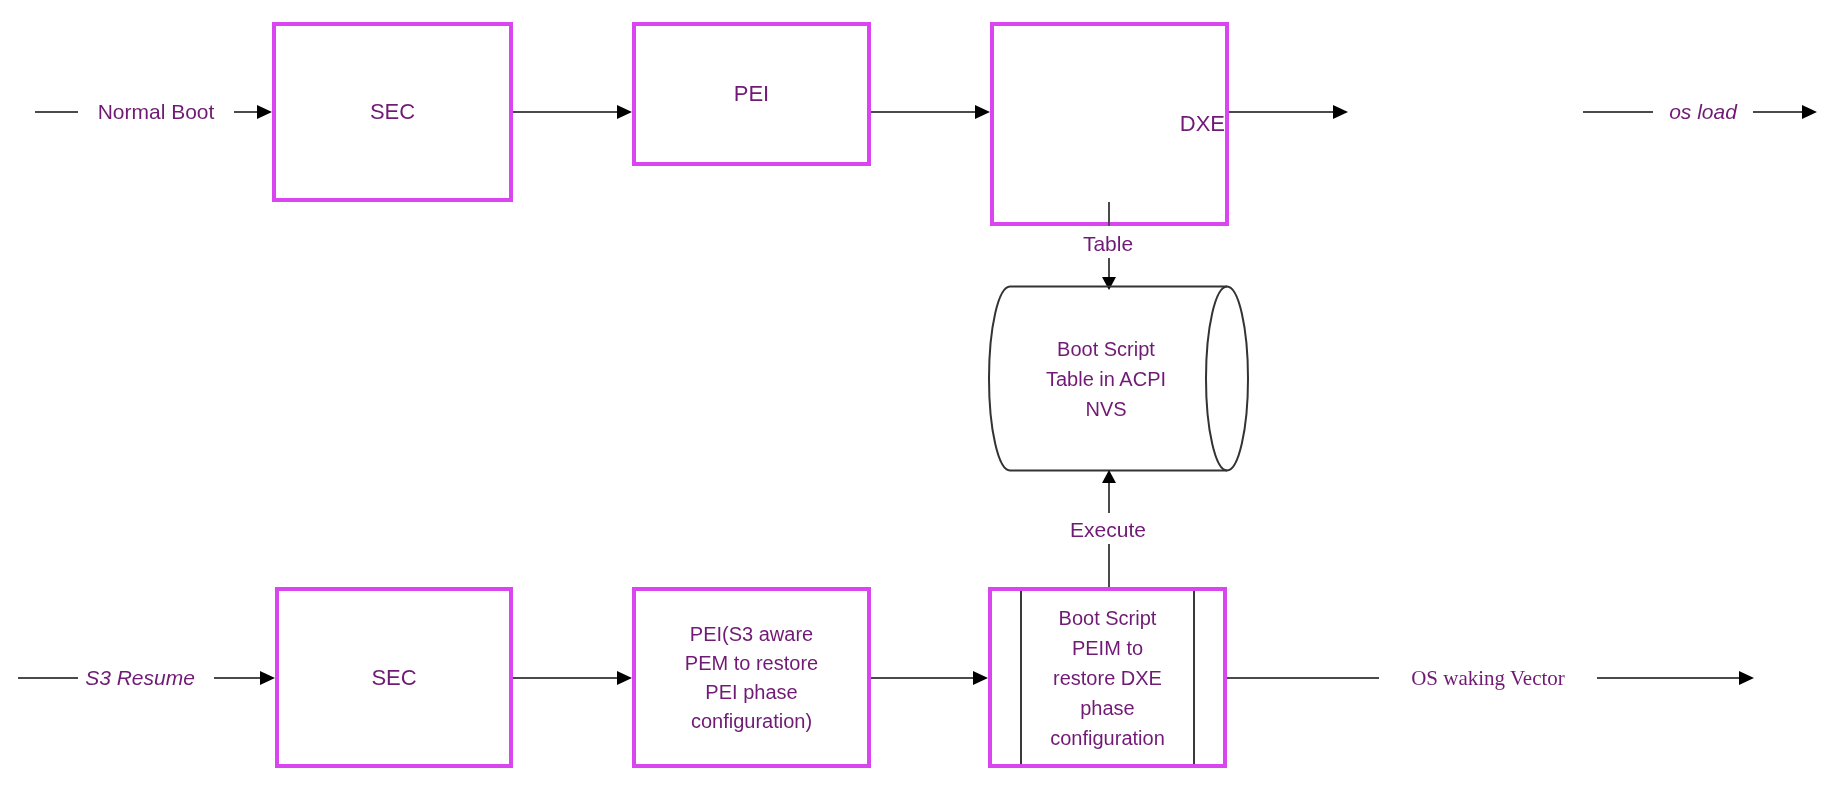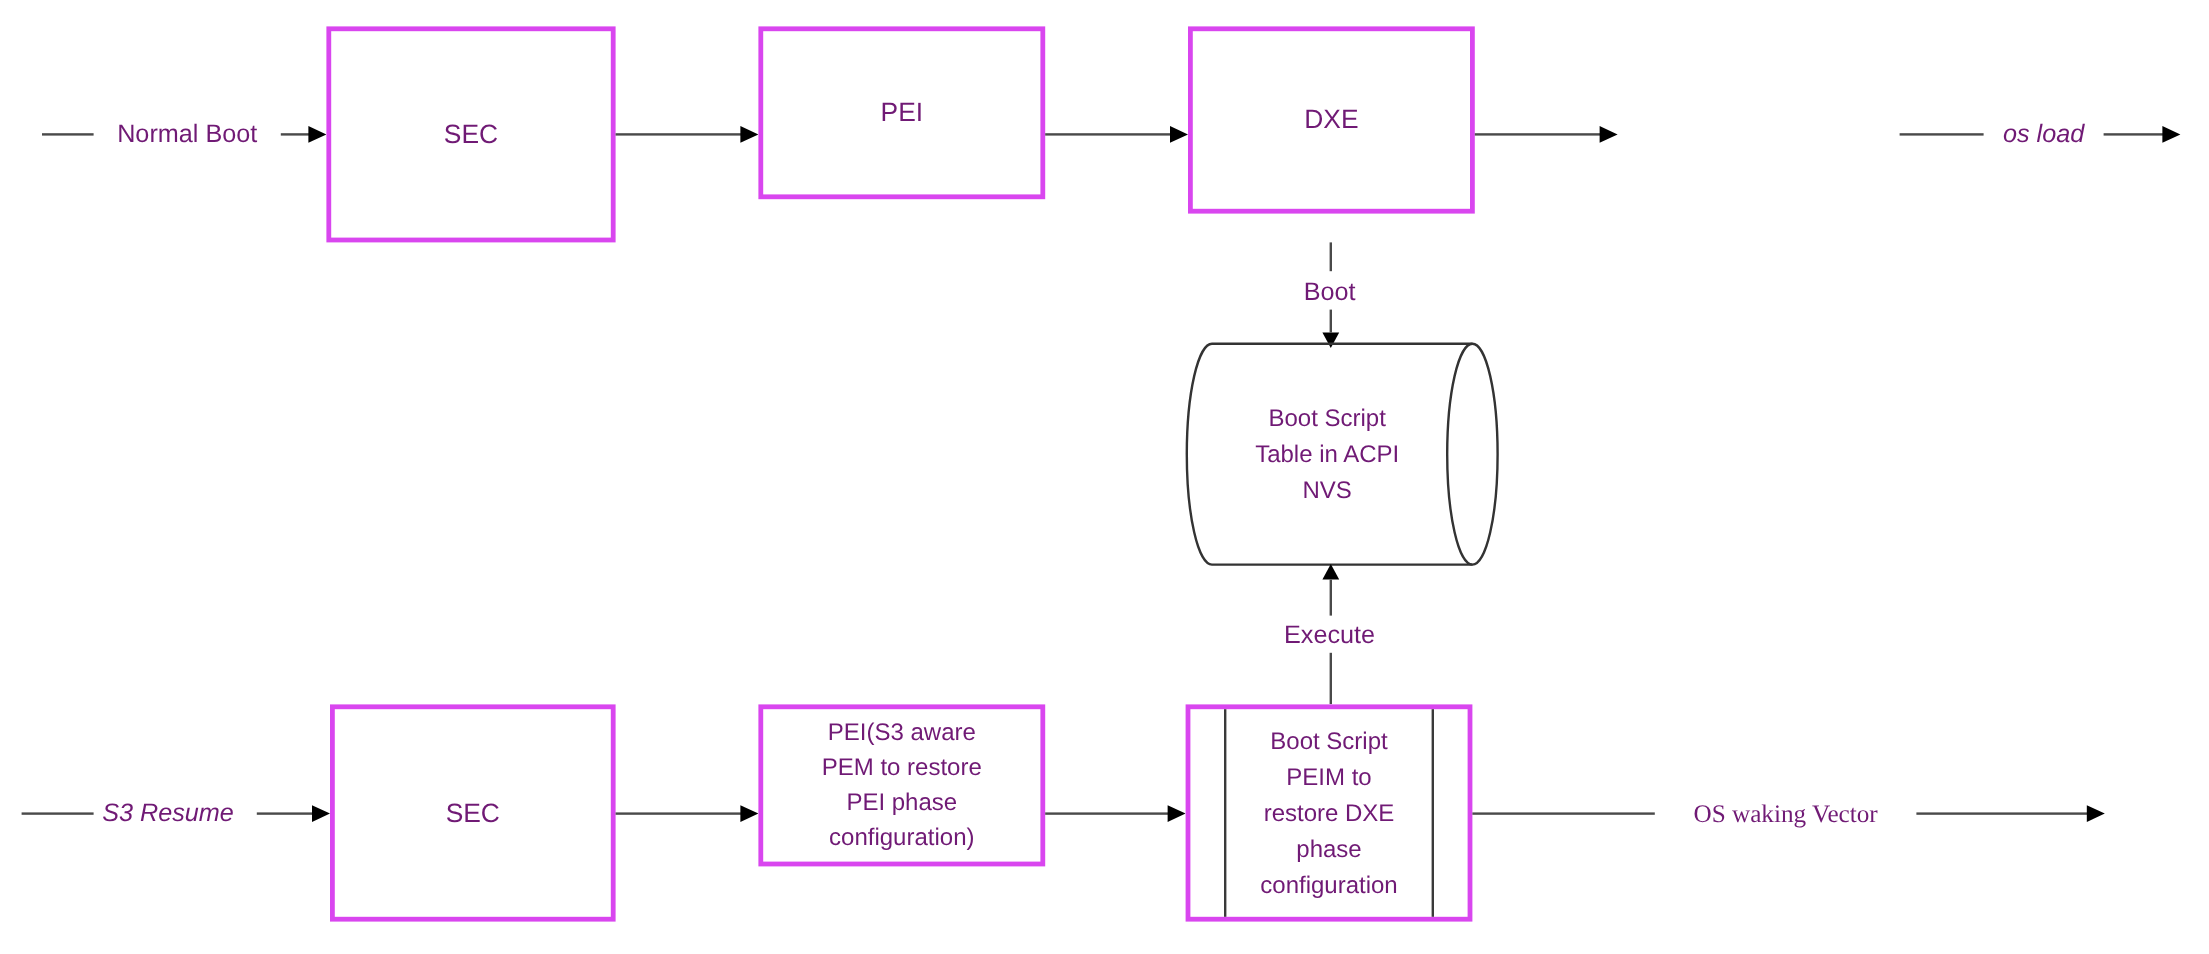--- a/index.html
+++ b/index.html
@@ -86,35 +86,35 @@
   <div class="hline" style="left:513px; top:111px; width:105px;"></div>
   <div class="arr arr-right" style="left:617px; top:105px;"></div>
 
   <div class="box" style="left:632px; top:22px; width:239px; height:144px;align-items:center;">
     <span>PEI</span>
   </div>
 
   <div class="hline" style="left:871px; top:111px; width:105px;"></div>
   <div class="arr arr-right" style="left:975px; top:105px;"></div>
 
-  <div class="box" style="left:990px; top:22px; width:239px; height:156px;">
+  <div class="box" style="left:990px; top:22px; width:239px; height:204px;justify-content:flex-end;">
     <span>DXE</span>
   </div>
 
   <div class="hline" style="left:1229px; top:111px; width:105px;"></div>
   <div class="arr arr-right" style="left:1333px; top:105px;"></div>
 
 
   <div class="hline" style="left:1583px; top:111px; width:70px;"></div>
   <div class="flow-label" style="left:1653px; top:98px; width:100px; height:28px;font-style:italic;">os load</div>
   <div class="hline" style="left:1753px; top:111px; width:50px;"></div>
   <div class="arr arr-right" style="left:1802px; top:105px;"></div>
 
   <div class="vline" style="left:1108px; top:202px; height:24px;"></div>
-  <div class="flow-label" style="left:1063px; top:230px; width:90px; height:28px;">Boot</div>
+  <div class="flow-label" style="left:1063px; top:230px; width:90px; height:28px;">Table</div>
   <div class="vline" style="left:1108px; top:258px; height:19px;"></div>
   <div class="arr arr-down" style="left:1102px; top:277px;"></div>
 
   <svg class="cyl-svg" width="270" height="192" viewBox="0 0 270 192">
     <path d="M 25 4 L 242 4 M 25 188 L 242 188 M 25 188 A 21 92 0 0 1 25 4" transform="translate(0,-2.5)" fill="none" stroke="#333333" stroke-width="2"></path>
     <ellipse cx="242" cy="93.5" rx="21" ry="92" fill="none" stroke="#333333" stroke-width="2"></ellipse>
   </svg>
   <div class="cyl-text multiline">
     <div>Boot Script</div>
     <div>Table in ACPI</div>
@@ -131,21 +131,21 @@
   <div class="hline" style="left:214px; top:677px; width:47px;"></div>
   <div class="arr arr-right" style="left:260px; top:671px;"></div>
 
   <div class="box" style="left:275px; top:587px; width:238px; height:181px;">
     <span>SEC</span>
   </div>
 
   <div class="hline" style="left:513px; top:677px; width:105px;"></div>
   <div class="arr arr-right" style="left:617px; top:671px;"></div>
 
-  <div class="box" style="left:632px; top:587px; width:239px; height:135px;">
+  <div class="box" style="left:632px; top:587px; width:239px; height:181px;">
     <div class="multiline lh29">
       <div>PEI(S3 aware</div>
       <div>PEM to restore</div>
       <div>PEI phase</div>
       <div>configuration)</div>
     </div>
   </div>
 
   <div class="hline" style="left:871px; top:677px; width:103px;"></div>
   <div class="arr arr-right" style="left:973px; top:671px;"></div>

